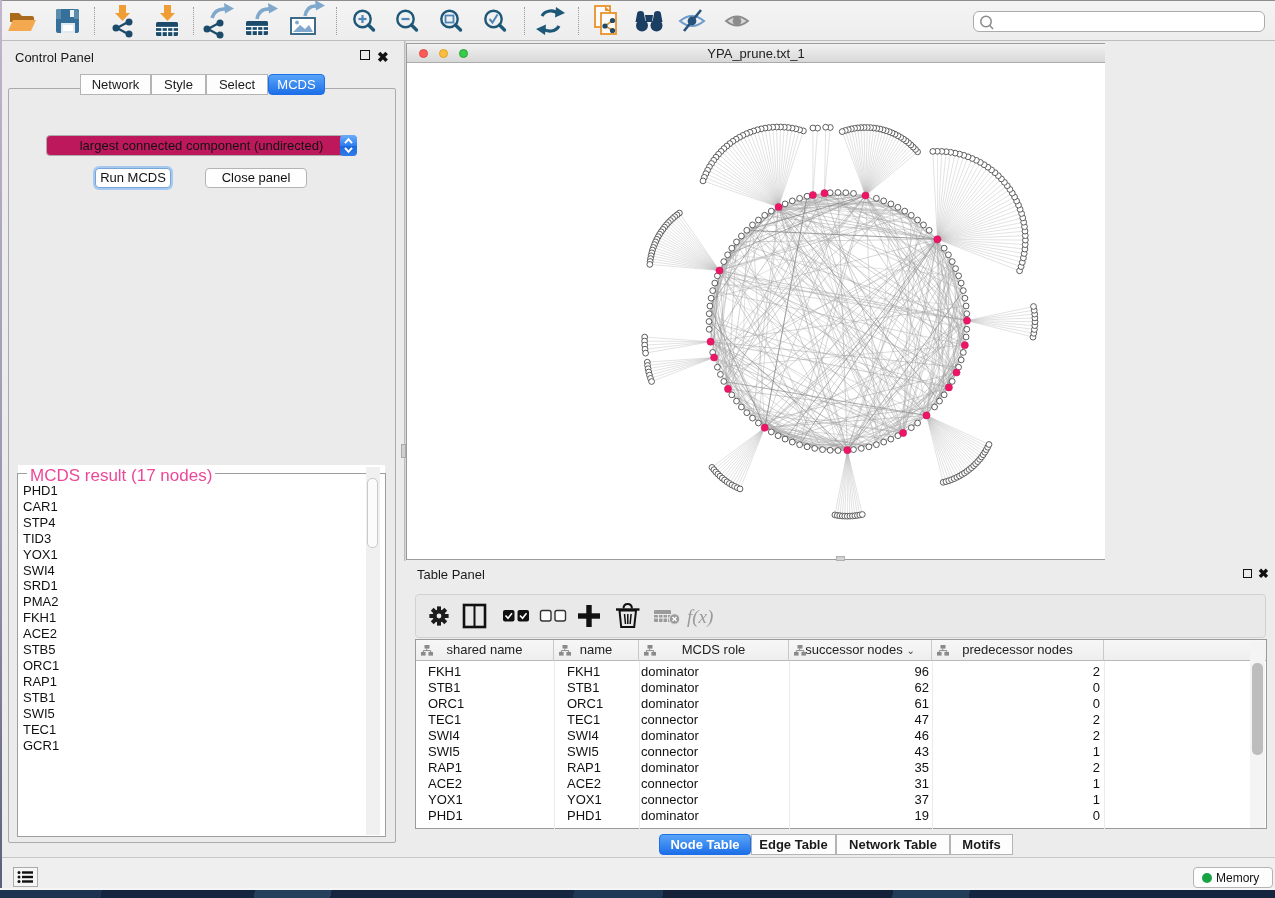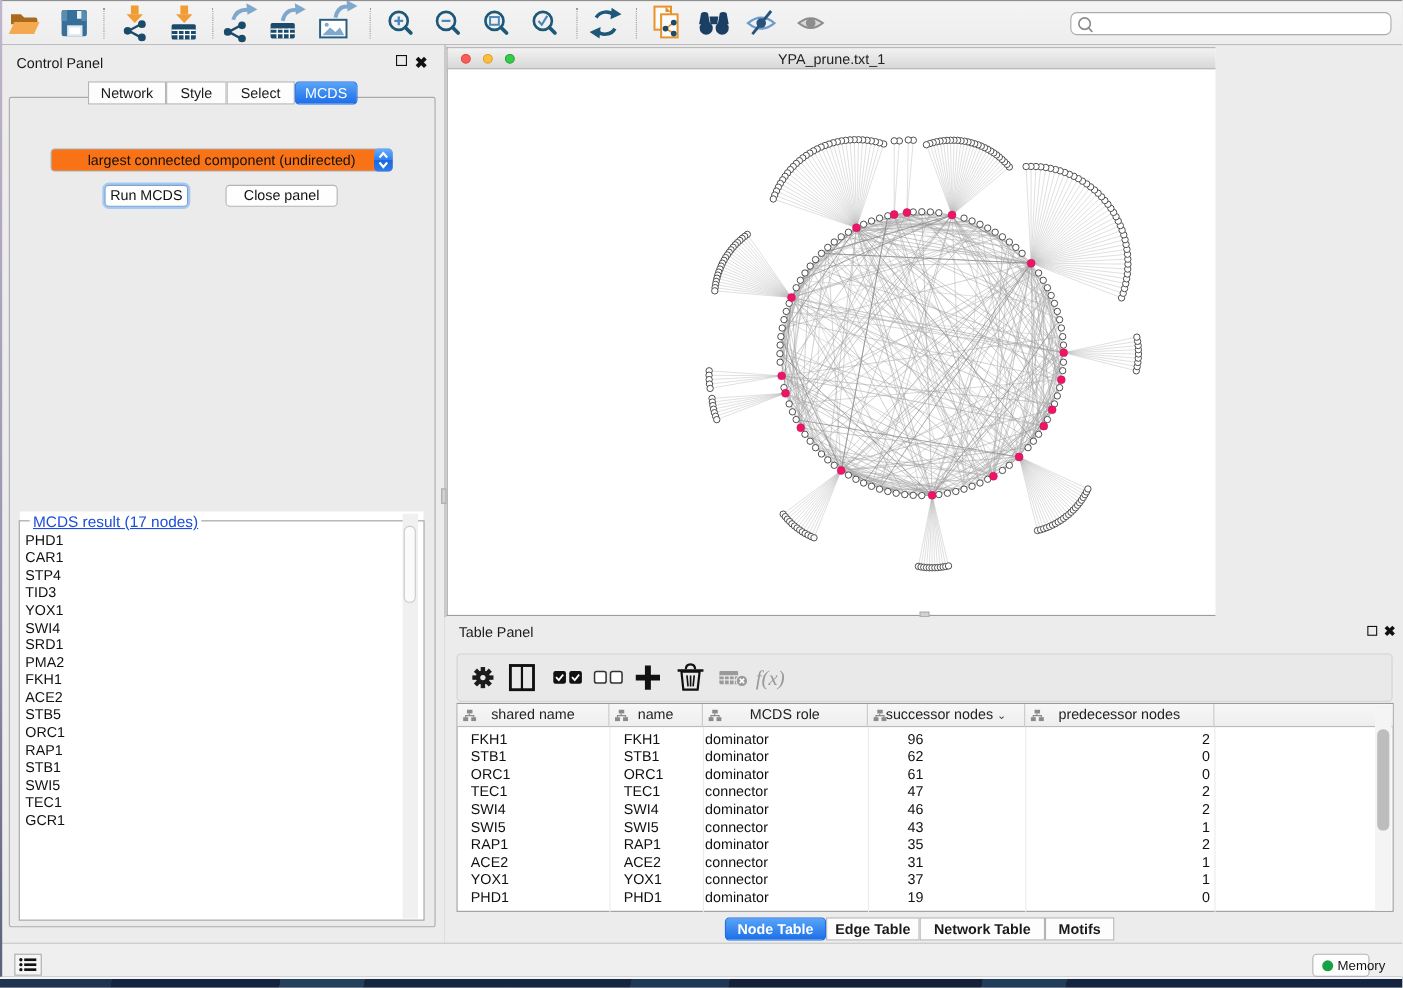--- a/index.html
+++ b/index.html
@@ -17,34 +17,34 @@
 
 #cpanel { position:absolute; left:0; top:41px; width:404px; height:817px; background:#ececec; }
 #cpanel-title { position:absolute; left:15px; top:9px; font-size:13px; color:#1a1a1a; }
 .wicon { position:absolute; top:8px; font-size:12px; color:#111; }
 .tab { position:absolute; top:33px; height:21px; border:1px solid #b4b4b4; background:#fdfdfd;
   font-size:13px; color:#1a1a1a; text-align:center; line-height:20px; }
 .tab.sel { background:linear-gradient(#58a4f8,#1d6fe8); color:#fff; border-color:#1d6fe8; border-radius:4px; }
 #panelbox { position:absolute; left:8px; top:47px; width:388px; height:755px;
   border:1px solid #ababab; background:#ebebeb; border-radius:2px; }
 #optlabel { position:absolute; left:0; top:72px; width:404px; text-align:center; font-size:13px; color:#111; }
-#combo { position:absolute; left:46px; top:94px; width:311px; height:21px; background:#f97316;
+#combo { position:absolute; left:46px; top:94px; width:311px; height:21px; background:#be185d;
   border:1px solid #adadad; border-radius:4px; font-size:13px; color:#111;
   line-height:19px; text-align:center; }
 #combo .spin { position:absolute; right:-1px; top:-1px; width:17px; height:21px; border-radius:4px;
   background:linear-gradient(#6aaefa 0%,#2e7ef0 50%,#1b66dd 50%,#2f7cec 100%); }
 .btn { position:absolute; height:20px; background:#fefefe; border:1px solid #b4b4b4;
   border-radius:4px; font-size:13px; color:#111; text-align:center; line-height:18px; }
 #runbtn { left:95px; top:127px; width:76px; box-shadow:0 0 0 2px #a5c9ef; border-color:#7aa4d6; }
 #closebtn { left:205px; top:127px; width:102px; }
 #fieldwhite { position:absolute; left:18px; top:424px; width:367px; height:12px; background:#fff; }
 #fieldset { position:absolute; left:17px; top:432px; width:369px; height:364px; background:#fff;
   border:1px solid #9e9e9e; }
 #fieldlegend { position:absolute; left:27px; top:425px; background:#fff; padding:0 3px;
-  font-size:14px; color:#1d4ed8; white-space:nowrap;text-decoration:underline; }
+  font-size:17px; color:#ec4899; white-space:nowrap; }
 #mlist { position:absolute; left:23px; top:442px; font-size:13px; color:#111; line-height:15.9px; }
 #lscroll { position:absolute; left:366px; top:426px; width:14px; height:368px; background:#f0f0f0; }
 #lthumb { position:absolute; left:1px; top:11px; width:11px; height:70px; background:#fbfbfb;
   border:1px solid #c9c9c9; border-radius:5px; }
 
 
 #vsplit { position:absolute; left:404px; top:41px; width:2px; height:817px; background:#d6d6d6;
   border-left:1px solid #bdbdbd; }
 #netwin { position:absolute; left:406px; top:43px; width:699px; height:517px;
   border:1px solid #9c9c9c; border-right:none; background:#fff; }
@@ -60,35 +60,35 @@
   background:#e9e9e9; border:1px solid #d2d2d2; border-radius:4px; }
 #tframe { position:absolute; left:11px; top:78px; width:852px; height:190px;
   background:#fff; border:1px solid #9b9b9b; }
 #thead { position:absolute; left:0; top:0; width:850px; height:21px;
   background:linear-gradient(#f7f7f7,#eee); border-bottom:1px solid #b9b9b9;text-decoration:underline; }
 .hcell { position:absolute; top:0; height:21px; border-right:1px solid #c9c9c9;
   font-size:13px; color:#222; text-align:center; line-height:20px; }
 .hico { position:absolute; left:5px; top:5px; width:12px; height:11px; }
 .trow { position:absolute; font-size:13px; color:#111; height:16px; line-height:16px; width:850px; }
 .c1 { position:absolute; left:12px; } .c2 { position:absolute; left:151px; }
-.c3 { position:absolute; left:225px; } .c4 { position:absolute; left:373px; width:140px; text-align:left;padding-left:36px; }
+.c3 { position:absolute; left:225px; } .c4 { position:absolute; left:373px; width:140px; text-align:right;padding-left:36px; }
 .c5 { position:absolute; left:516px; width:168px; text-align:right; }
 #tscroll { position:absolute; right:1px; top:1px; width:15px; height:187px; background:#f4f4f4; }
 #tthumb { position:absolute; left:2px; top:22px; width:11px; height:92px; background:#bdbdbd;
   border-radius:5px; }
 .btab { position:absolute; top:0; height:21px; border:1px solid #b4b4b4; background:#fdfdfd;
   font-size:13px; color:#1a1a1a; text-align:center; line-height:20px;font-weight:bold; }
 .btab.sel { background:linear-gradient(#58a4f8,#1d6fe8); color:#fff; border-color:#1d6fe8; border-radius:4px; }
 
 
 #statusbar { position:absolute; left:0; top:857px; width:1275px; height:31px;
   background:#efefef; border-top:1px solid #c6c6c6; }
 #hambox { position:absolute; left:13px; top:9px; width:25px; height:20px; background:#f6f6f6;
   border:1px solid #ababab; }
-#membtn { position:absolute; left:1193px; top:9px; width:52px; height:21px; background:#fdfdfd;
+#membtn { position:absolute; left:1193px; top:9px; width:80px; height:21px; background:#fdfdfd;
   border:1px solid #b4b4b4; border-radius:4px; font-size:12px; color:#111; }
 #memdot { position:absolute; left:8px; top:5px; width:10px; height:10px; border-radius:50%;
   background:#17a345; }
 #desktop { position:absolute; left:0; top:888px; width:1275px; height:10px;
   background:linear-gradient(100deg,#1d3350 0 8%,#15243e 8% 20%,#24405c 20% 26%,#16263f 26% 45%,#1f3855 45% 52%,#142138 52% 70%,#223d59 70% 76%,#152540 76% 100%); }
 #desktop:before { content:""; position:absolute; left:0; top:0; width:100%; height:2px; background:#f5f5f5; }
 </style></head>
 <body>
 <div id="toolbar">
 <svg width="1275" height="41" style="position:absolute;left:0;top:0">

